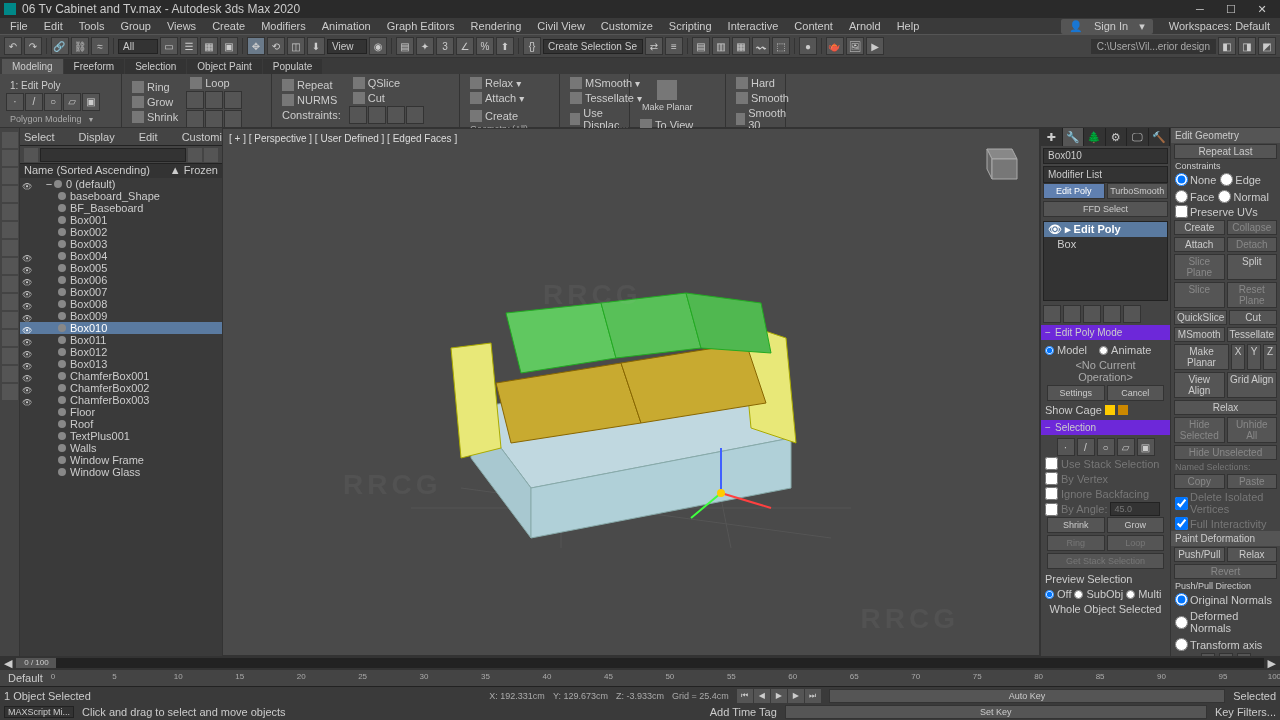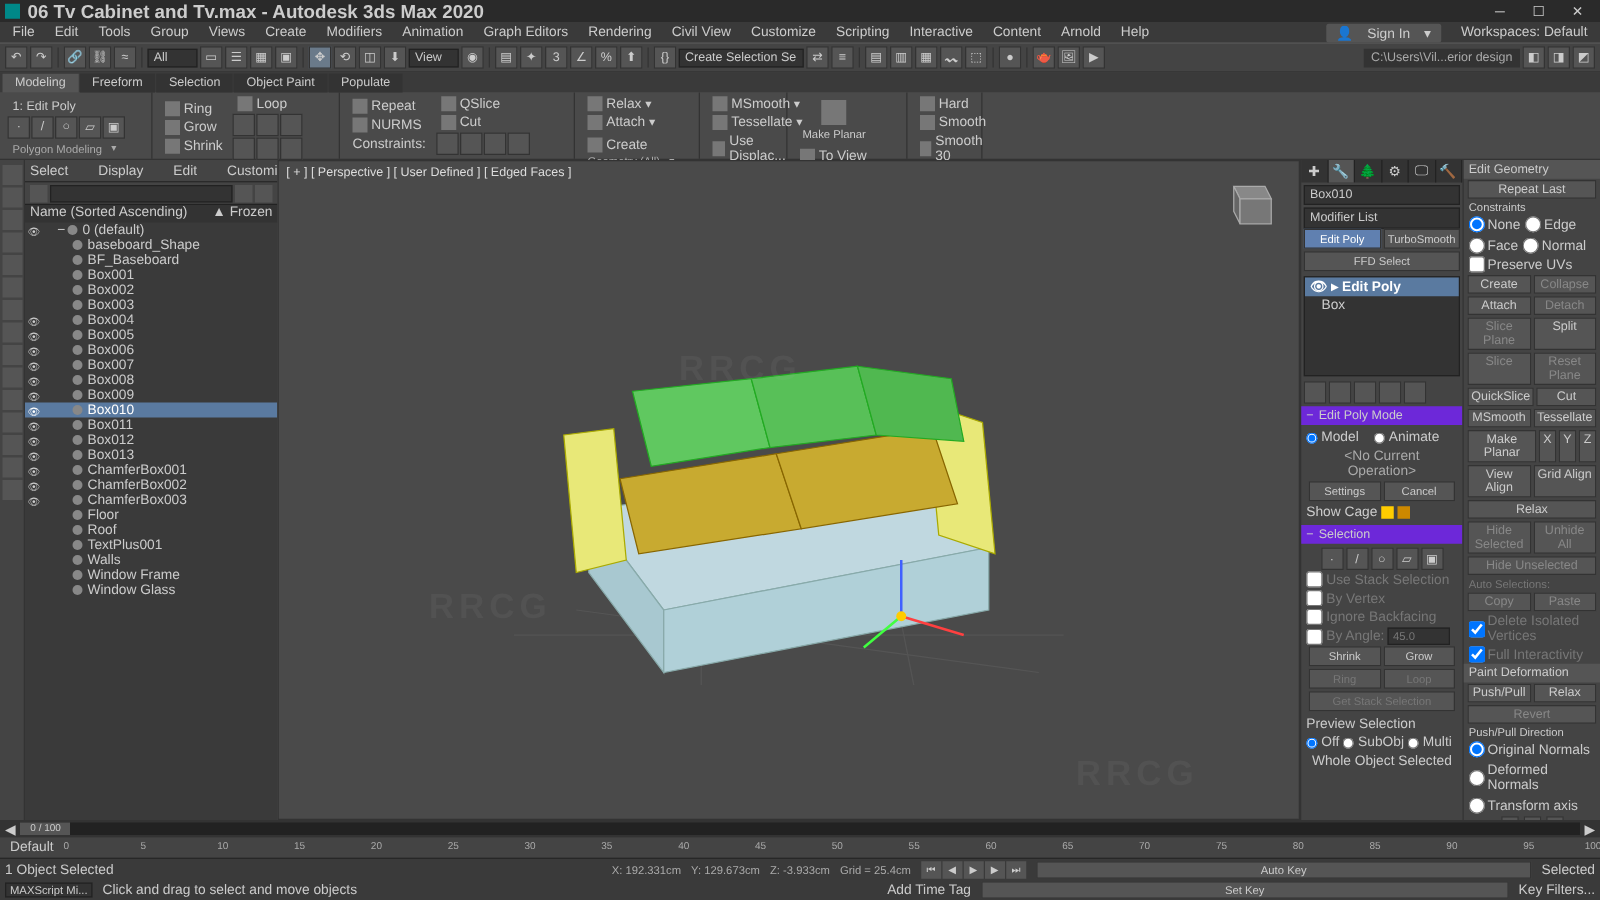--- a/index.html
+++ b/index.html
@@ -1,21 +1,21 @@
 <!DOCTYPE html>
 <html><head>
 <meta charset="utf-8">
 <style>
 * { margin:0; padding:0; box-sizing:border-box; font-family:'Segoe UI',Tahoma,sans-serif; font-size:11px; user-select:none; }
 body { width:1280px; height:720px; background:#4a4a4a; color:#cccccc; overflow:hidden; position:relative; }
 
 
 .titlebar { height:18px; background:#2a2a2a; display:flex; align-items:center; padding:0 4px; }
 .titlebar .logo { width:12px; height:12px; background:#008888; margin-right:6px; }
-.titlebar .title { flex:1; color:#cccccc; font-size:15px;font-weight:bold; }
+.titlebar .title { flex:1; color:#cccccc; font-size:12px; }
 .titlebar .winbtns span { display:inline-block; width:28px; text-align:center; color:#ccc; cursor:pointer; }
 
 
 .menubar { height:16px; background:#3a3a3a; display:flex; align-items:center; padding:0 2px; }
 .menubar span { padding:0 8px; cursor:pointer; font-size:11px; }
 .menubar .right { margin-left:auto; display:flex; align-items:center; gap:8px; }
 .menubar .right .signin { background:#555; padding:1px 8px; border-radius:2px; }
 
 
 .main-toolbar { height:24px; background:#444; border-top:1px solid #555; border-bottom:1px solid #333; display:flex; align-items:center; padding:0 4px; gap:2px; }
@@ -779,21 +779,21 @@
     <div class="ep-row">
         <div class="ep-btn on">Relax</div>
       </div>
     <div class="ep-row">
         <div class="ep-btn">Hide Selected</div>
         <div class="ep-btn">Unhide All</div>
       </div>
     <div class="ep-row">
         <div class="ep-btn">Hide Unselected</div>
       </div>
-    <div class="ep-lbl" style="color:#777">Auto Selections:</div>
+    <div class="ep-lbl" style="color:#777">Named Selections:</div>
     <div class="ep-row">
         <div class="ep-btn">Copy</div>
         <div class="ep-btn">Paste</div>
       </div>
     <div class="ep-opts" style="color:#777">
         <label>
           <input type="checkbox" checked="" style="">
           <span>Delete Isolated Vertices</span>
         </label>
       </div>

